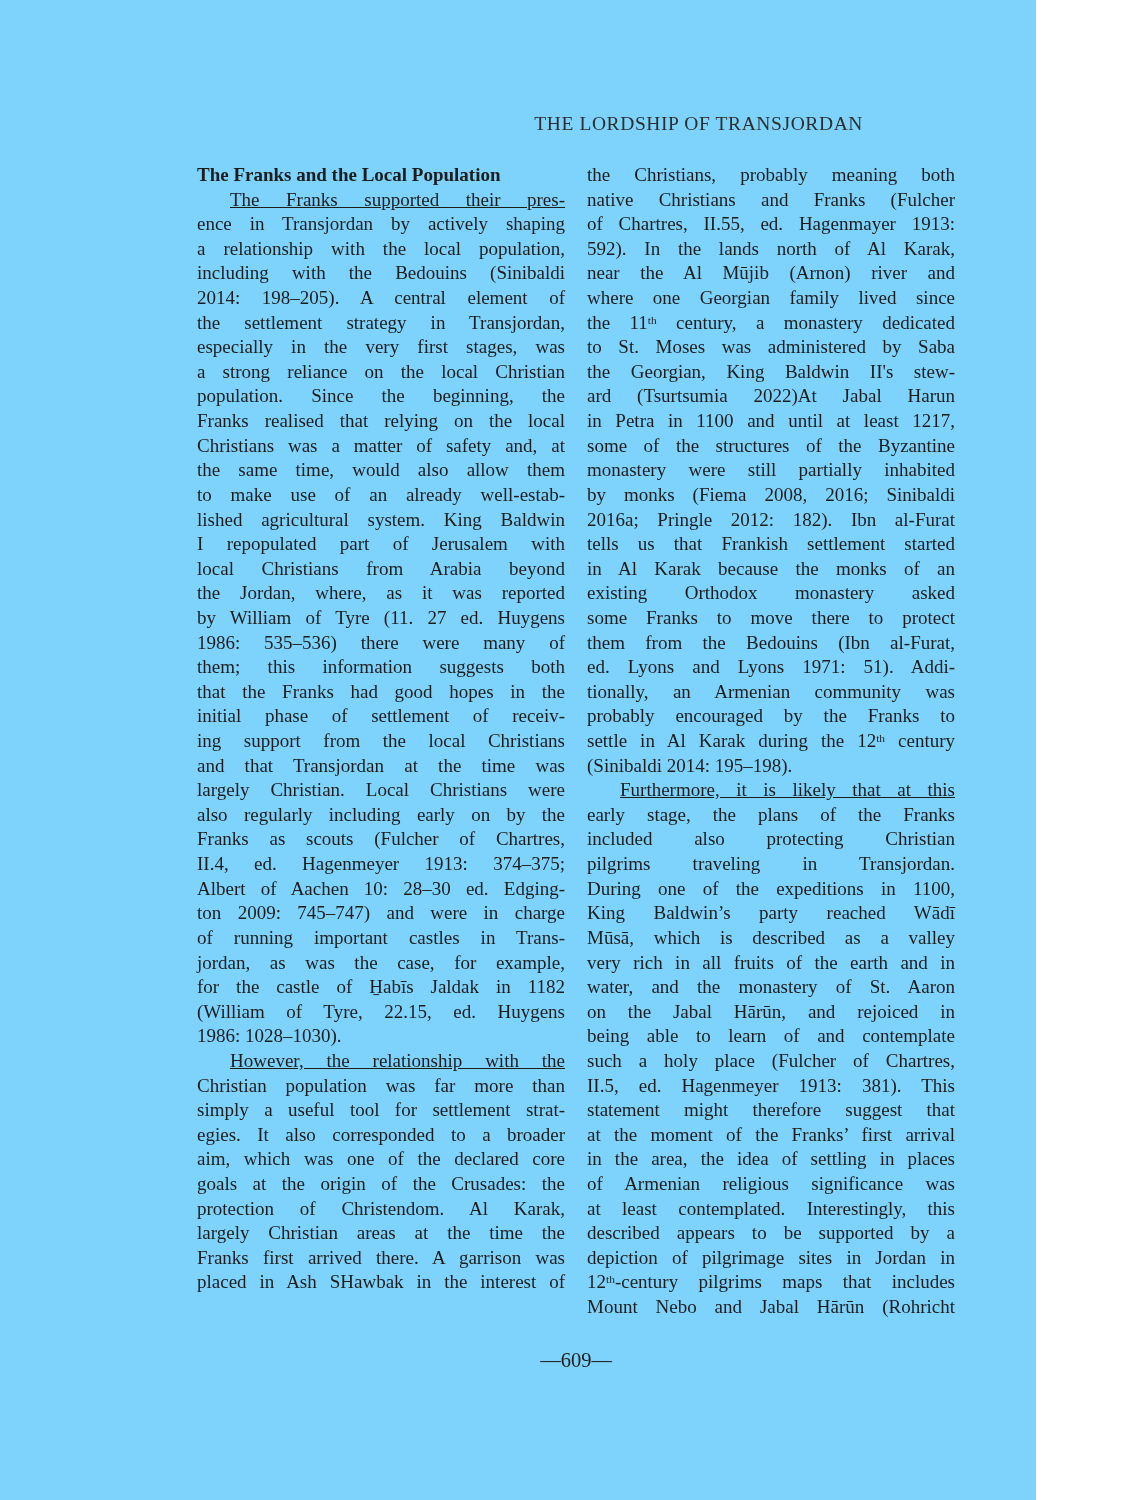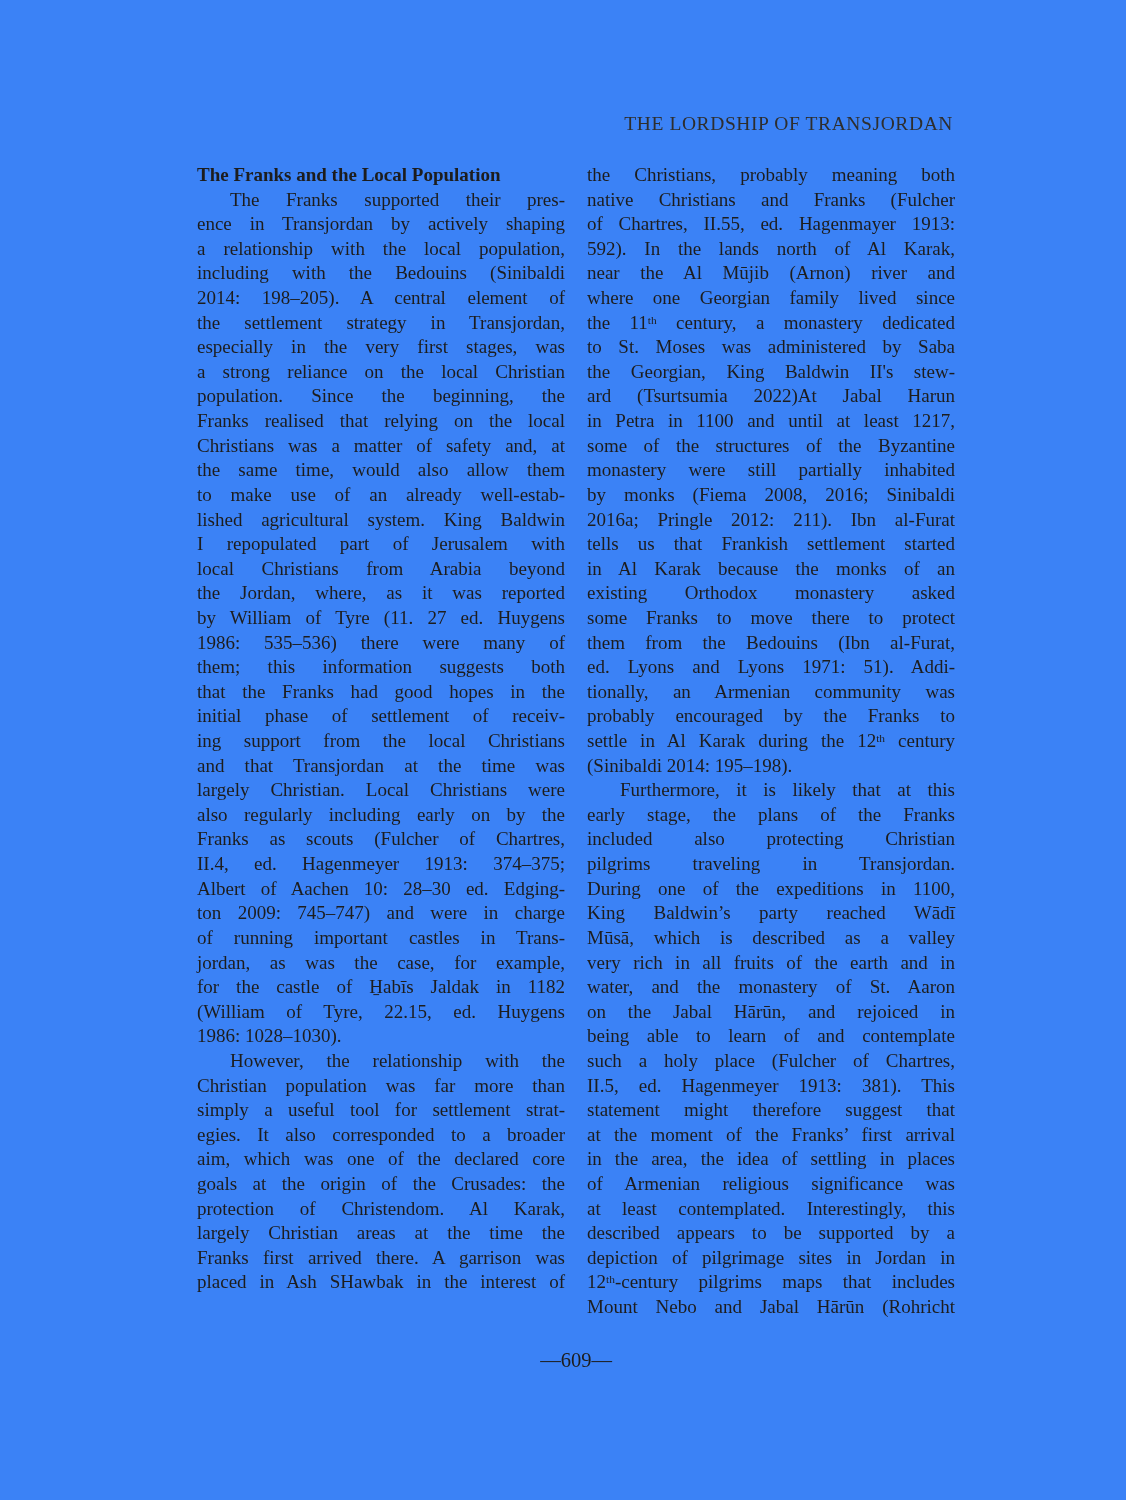--- a/index.html
+++ b/index.html
@@ -2,23 +2,23 @@
 <html><head>
 <meta charset="utf-8">
 <style>
   html, body {
     margin: 0;
     padding: 0;
     background: #ffffff;
   }
   .page {
     position: relative;
-    width: 1126px;
+    width: 1036px;
     height: 1500px;
-    background: #3b82f6;
+    background: #7dd3fc;
     font-family: "Liberation Serif", "DejaVu Serif", serif;
     color: #1d1d1d;
     overflow: hidden;
   }
   .running-header {
     position: absolute;
     top: 113px;
     right: 173px;
     font-size: 19.5px;
     letter-spacing: 0.6px;
@@ -34,21 +34,21 @@
   }
   .col-left  { left: 197px; }
   .col-right { left: 587px; }
   .line {
     text-align: justify;
     text-align-last: justify;
     height: 24.62px;
     overflow: visible;
   }
   .line.nojust { text-align-last: left; }
-  .line.indent { padding-left: 33px; }
+  .line.indent { padding-left: 33px; text-decoration: underline; }
   .line.bold   { font-weight: bold; text-align-last: left; }
   .line sup {
     font-size: 0.6em;
     line-height: 0;
     vertical-align: baseline;
     position: relative;
     top: -0.45em;
   }
   .page-number {
     position: absolute;
@@ -123,21 +123,21 @@
       <div class="line"><span>near the Al Mūjib (Arnon) river and</span></div>
       <div class="line"><span>where one Georgian family lived since</span></div>
       <div class="line"><span>the 11</span><sup>th</sup><span> century, a monastery dedicated</span></div>
       <div class="line"><span>to St. Moses was administered by Saba</span></div>
       <div class="line"><span>the Georgian, King Baldwin II's stew-</span></div>
       <div class="line"><span>ard (Tsurtsumia 2022)At Jabal Harun</span></div>
       <div class="line"><span>in Petra in 1100 and until at least 1217,</span></div>
       <div class="line"><span>some of the structures of the Byzantine</span></div>
       <div class="line"><span>monastery were still partially inhabited</span></div>
       <div class="line"><span>by monks (Fiema 2008, 2016; Sinibaldi</span></div>
-      <div class="line"><span>2016a; Pringle 2012: 211). Ibn al-Furat</span></div>
+      <div class="line"><span>2016a; Pringle 2012: 182). Ibn al-Furat</span></div>
       <div class="line"><span>tells us that Frankish settlement started</span></div>
       <div class="line"><span>in Al Karak because the monks of an</span></div>
       <div class="line"><span>existing Orthodox monastery asked</span></div>
       <div class="line"><span>some Franks to move there to protect</span></div>
       <div class="line"><span>them from the Bedouins (Ibn al-Furat,</span></div>
       <div class="line"><span>ed. Lyons and Lyons 1971: 51). Addi-</span></div>
       <div class="line"><span>tionally, an Armenian community was</span></div>
       <div class="line"><span>probably encouraged by the Franks to</span></div>
       <div class="line"><span>settle in Al Karak during the 12</span><sup>th</sup><span> century</span></div>
       <div class="line nojust"><span>(Sinibaldi 2014: 195–198).</span></div>

